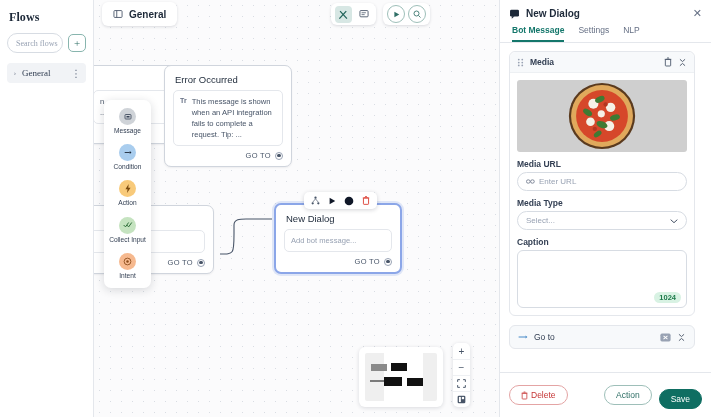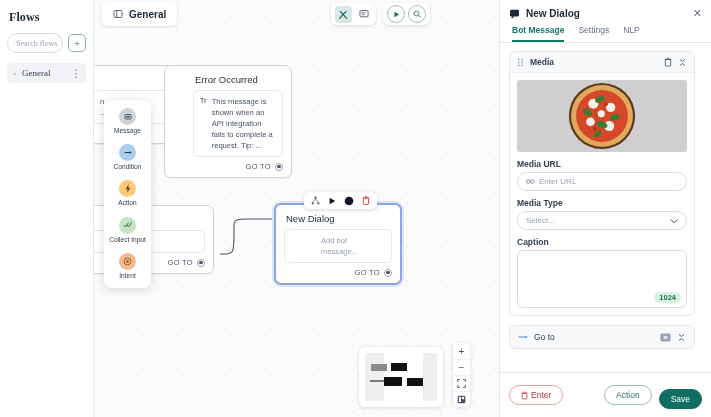--- a/index.html
+++ b/index.html
@@ -81,33 +81,33 @@
     box-shadow: 0 1px 2px rgba(16,24,40,.06);
   }
   .node.selected { border: 2px solid #8ba6e8; box-shadow: 0 0 0 2px rgba(139,166,232,.25); }
   .node-title { font-size: 9.5px; color: #1d2939; padding: 8px 10px 5px 10px; }
   .node-body {
     margin: 0 8px; border: 1px solid #e4e7ec; border-radius: 5px; background: #fff;
     padding: 5px 6px; display: flex; gap: 5px;
   }
   .node-body .tt { font-size: 7px; color: #667085; font-weight: bold; padding-top: 1px; }
   .node-body .txt { font-size: 7.6px; color: #475467; line-height: 1.45; }
-  .node-body .txt.ph { color: #98a2b3; margin-left: 30px; }
+  .node-body .txt.ph { color: #98a2b3; }
   .node-foot {
     display: flex; align-items: center; justify-content: flex-end; gap: 4px;
     padding: 5px 8px 6px 0; font-size: 7.5px; color: #475467; letter-spacing: .3px;
   }
   .port {
     width: 8px; height: 8px; border-radius: 50%; border: 1.5px solid #98a2b3;
     background: #fff; display: flex; align-items: center; justify-content: center;
     cursor: pointer;
   }
   .port::after { content: ""; width: 3.5px; height: 3.5px; border-radius: 50%; background: #475467; }
 
-  #node-error { left: 70px; top: 65px; width: 128px; padding-left: 20px; }
+  #node-error { left: 70px; top: 65px; width: 128px; }
   #node-left  { left: -10px; top: 65px; width: 100px; }
   #node-hidden { left: -20px; top: 205px; width: 140px; }
   #node-newdialog { left: 180px; top: 203px; width: 128px; }
 
   .node-toolbar {
     position: absolute; left: 210px; top: 192px; height: 17px; background: #fff;
     border-radius: 5px; box-shadow: 0 1px 4px rgba(16,24,40,.18);
     display: flex; align-items: center; gap: 8px; padding: 0 7px; z-index: 6;
   }
   .node-toolbar div { cursor: pointer; display: flex; align-items: center; }
@@ -531,19 +531,19 @@
       </div>
     </div>
 
     <div class="panel-foot">
       <div class="btn btn-del">
         <svg width="7" height="9" viewBox="0 0 12 14">
           <rect x="2" y="3" width="8" height="10" rx="1" fill="none" stroke="#c53434" stroke-width="1.3"></rect>
           <line x1="1" y1="3" x2="11" y2="3" stroke="#c53434" stroke-width="1.3"></line>
           <line x1="4.5" y1="1" x2="7.5" y2="1" stroke="#c53434" stroke-width="1.3"></line>
         </svg>
-        <span>Enter</span>
+        <span>Delete</span>
       </div>
       <div class="btn btn-cancel">Action</div>
       <div class="btn btn-save">Save</div>
     </div>
   </div>
 </div>
 
 </body></html>

